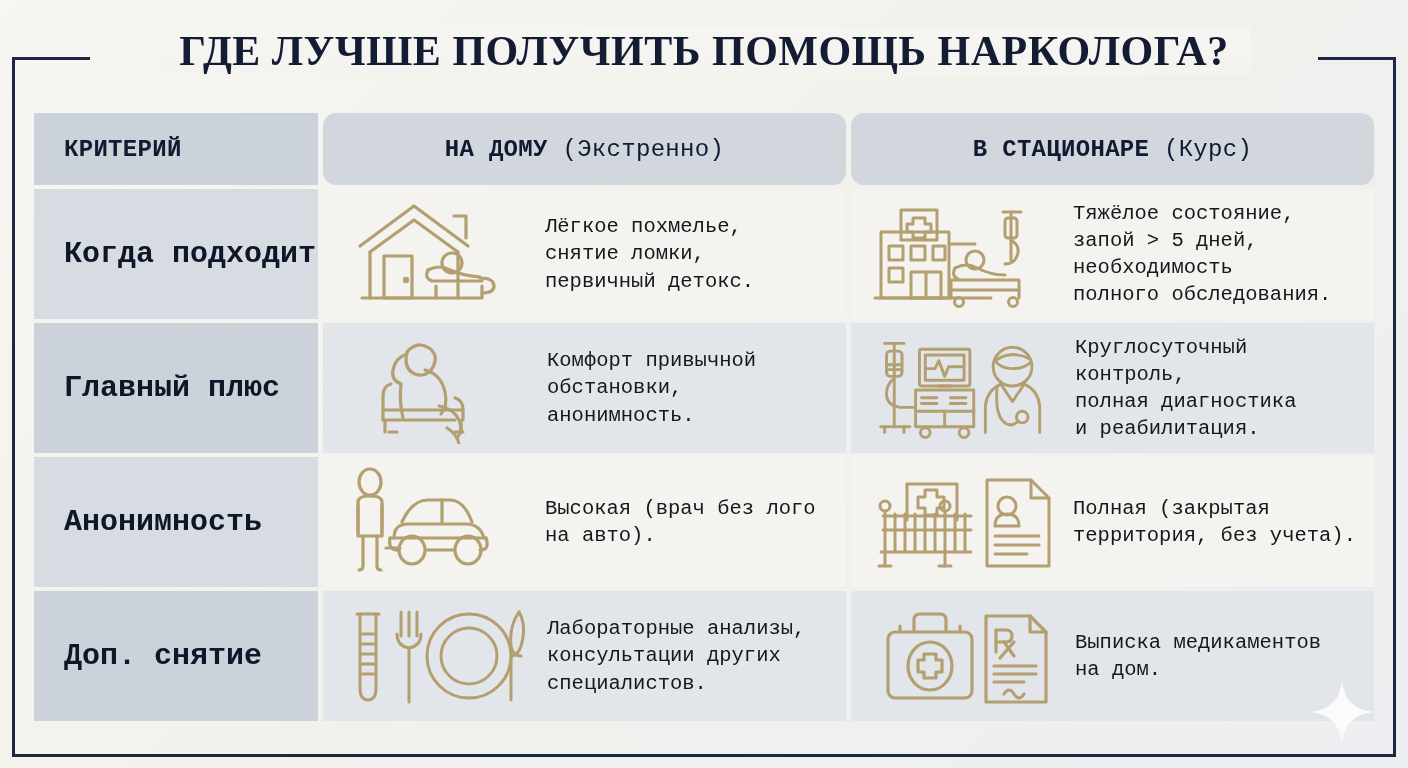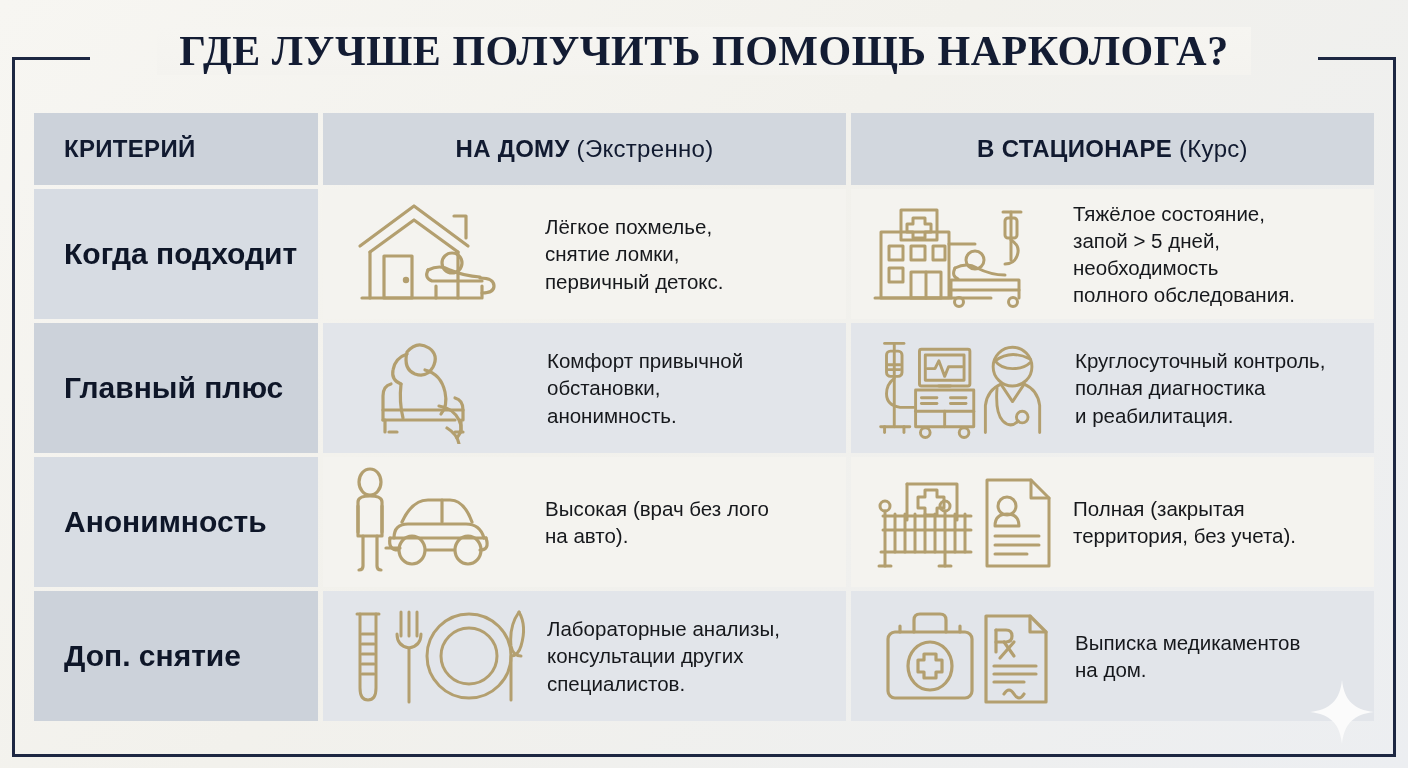--- a/index.html
+++ b/index.html
@@ -49,20 +49,21 @@
 
   
   .table {
     position:absolute;
     left:34px; top:113px;
     width:1340px;
     display:flex;
     flex-direction:column;
     gap:4px;
     z-index:2;
+    font-family:Liberation Mono, monospace;
   }
   .row { display:flex; gap:5px; }
 
   .cell-crit {
     width:284px;
     flex:0 0 284px;
     display:flex; align-items:center;
     padding-left:30px;
   }
   .cell-wide {
@@ -72,20 +73,21 @@
     gap:14px;
   }
 
   
   .row-head { height:72px; }
   .row-head .cell-crit { background:#ccd2da; }
   .row-head .cell-wide {
     background:#d2d7de;
     justify-content:center;
     padding:0;
+    border-radius:13px;
   }
   .head-label {
     font-size:24px;
     font-weight:700;
     color:#111a30;
     letter-spacing:.3px;
     white-space:nowrap;
   }
   .head-label .strong { font-weight:700; }
   .head-label .light  { font-weight:400; }

